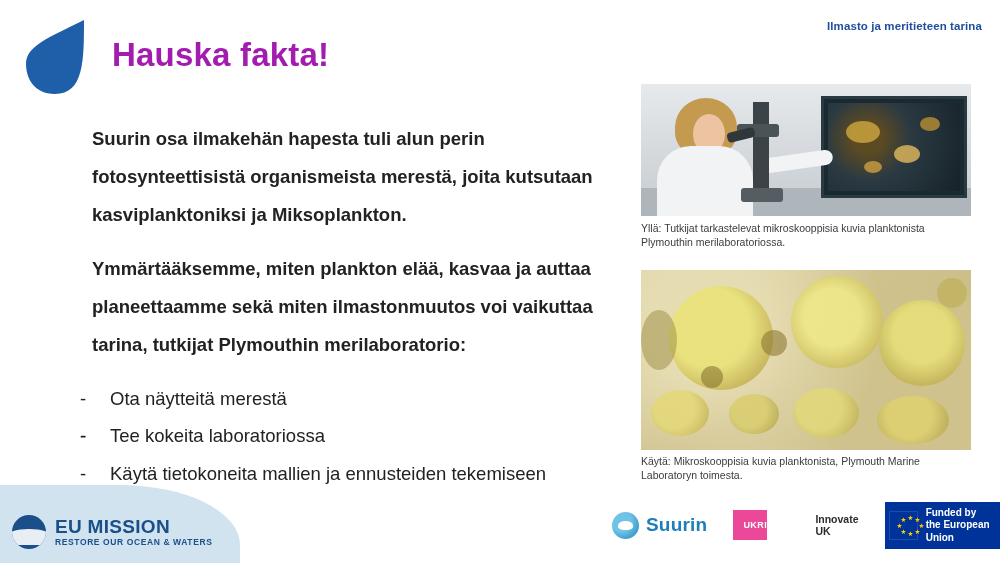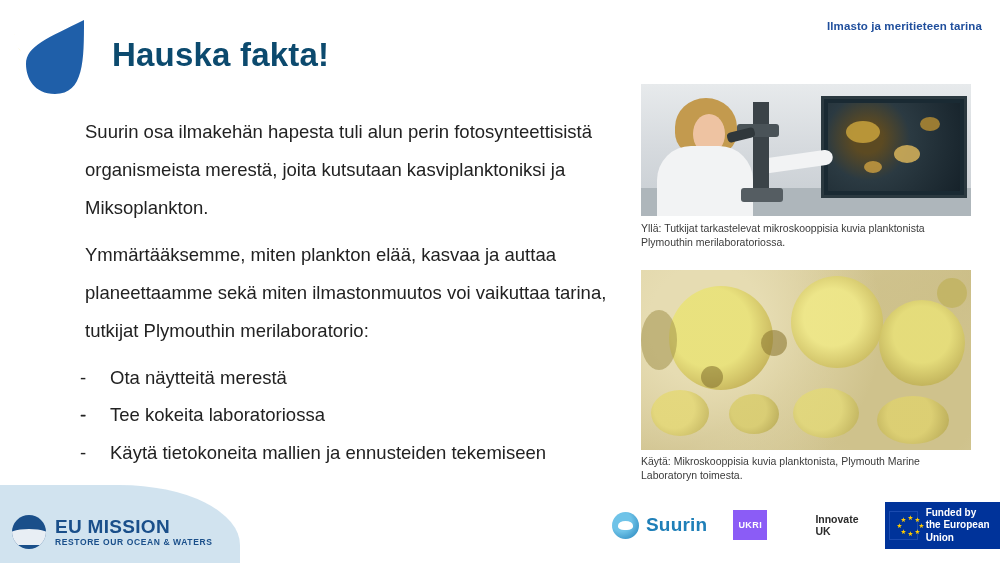--- a/index.html
+++ b/index.html
@@ -54,36 +54,37 @@
     letter-spacing: .1px;
   }
 
   
   .title {
     position: absolute;
     left: 112px;
     top: 36px;
     font-size: 33px;
     font-weight: bold;
-    color: #0c4a6e;
+    color: #a21caf;
     letter-spacing: .2px;
   }
 
   
   .body-text {
     position: absolute;
     left: 76px;
     top: 104px;
     width: 560px;
     font-size: 18.5px;
     color: #222222;
     line-height: 2.05;
   }
   .body-text p {
-    margin: 9px;
+    margin: 16px;
+    font-weight: bold;
   }
   .bullets {
     margin: 0;
     padding: 0;
     list-style: none;
   }
   .bullets li {
     position: relative;
     padding-left: 34px;
     margin: 0;
@@ -304,28 +305,28 @@
   }
 
   .ukri {
     display: flex;
     align-items: center;
     gap: 6px;
   }
   .ukri .box {
     width: 34px;
     height: 30px;
-    background: #8b5cf6;
+    background: #ec4899;
     color: #ffffff;
     font-size: 9px;
     font-weight: bold;
     line-height: 1.05;
     display: flex;
     flex-direction: column;
-    align-items: center;
+    align-items: flex-end;
     justify-content: center;
     letter-spacing: .5px;
   }
   .ukri .txt {
     font-size: 10.5px;
     color: #2b2b2b;
     line-height: 1.15;
   }
   .ukri .txt .b {
     font-weight: bold;

